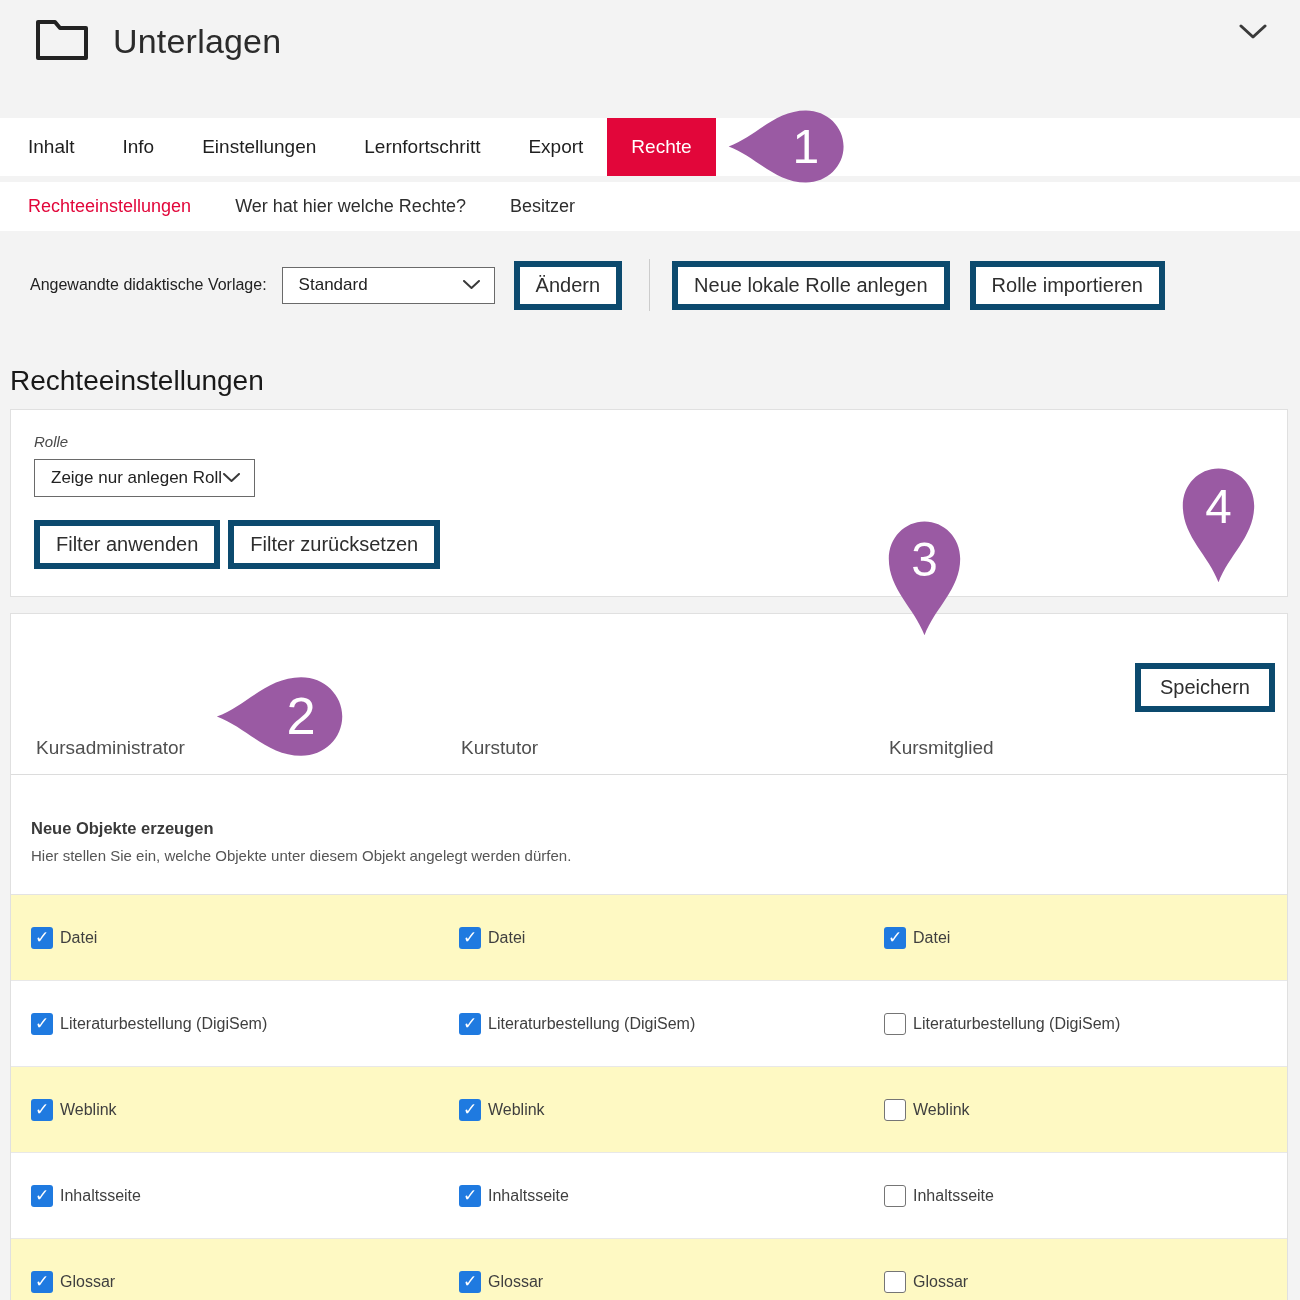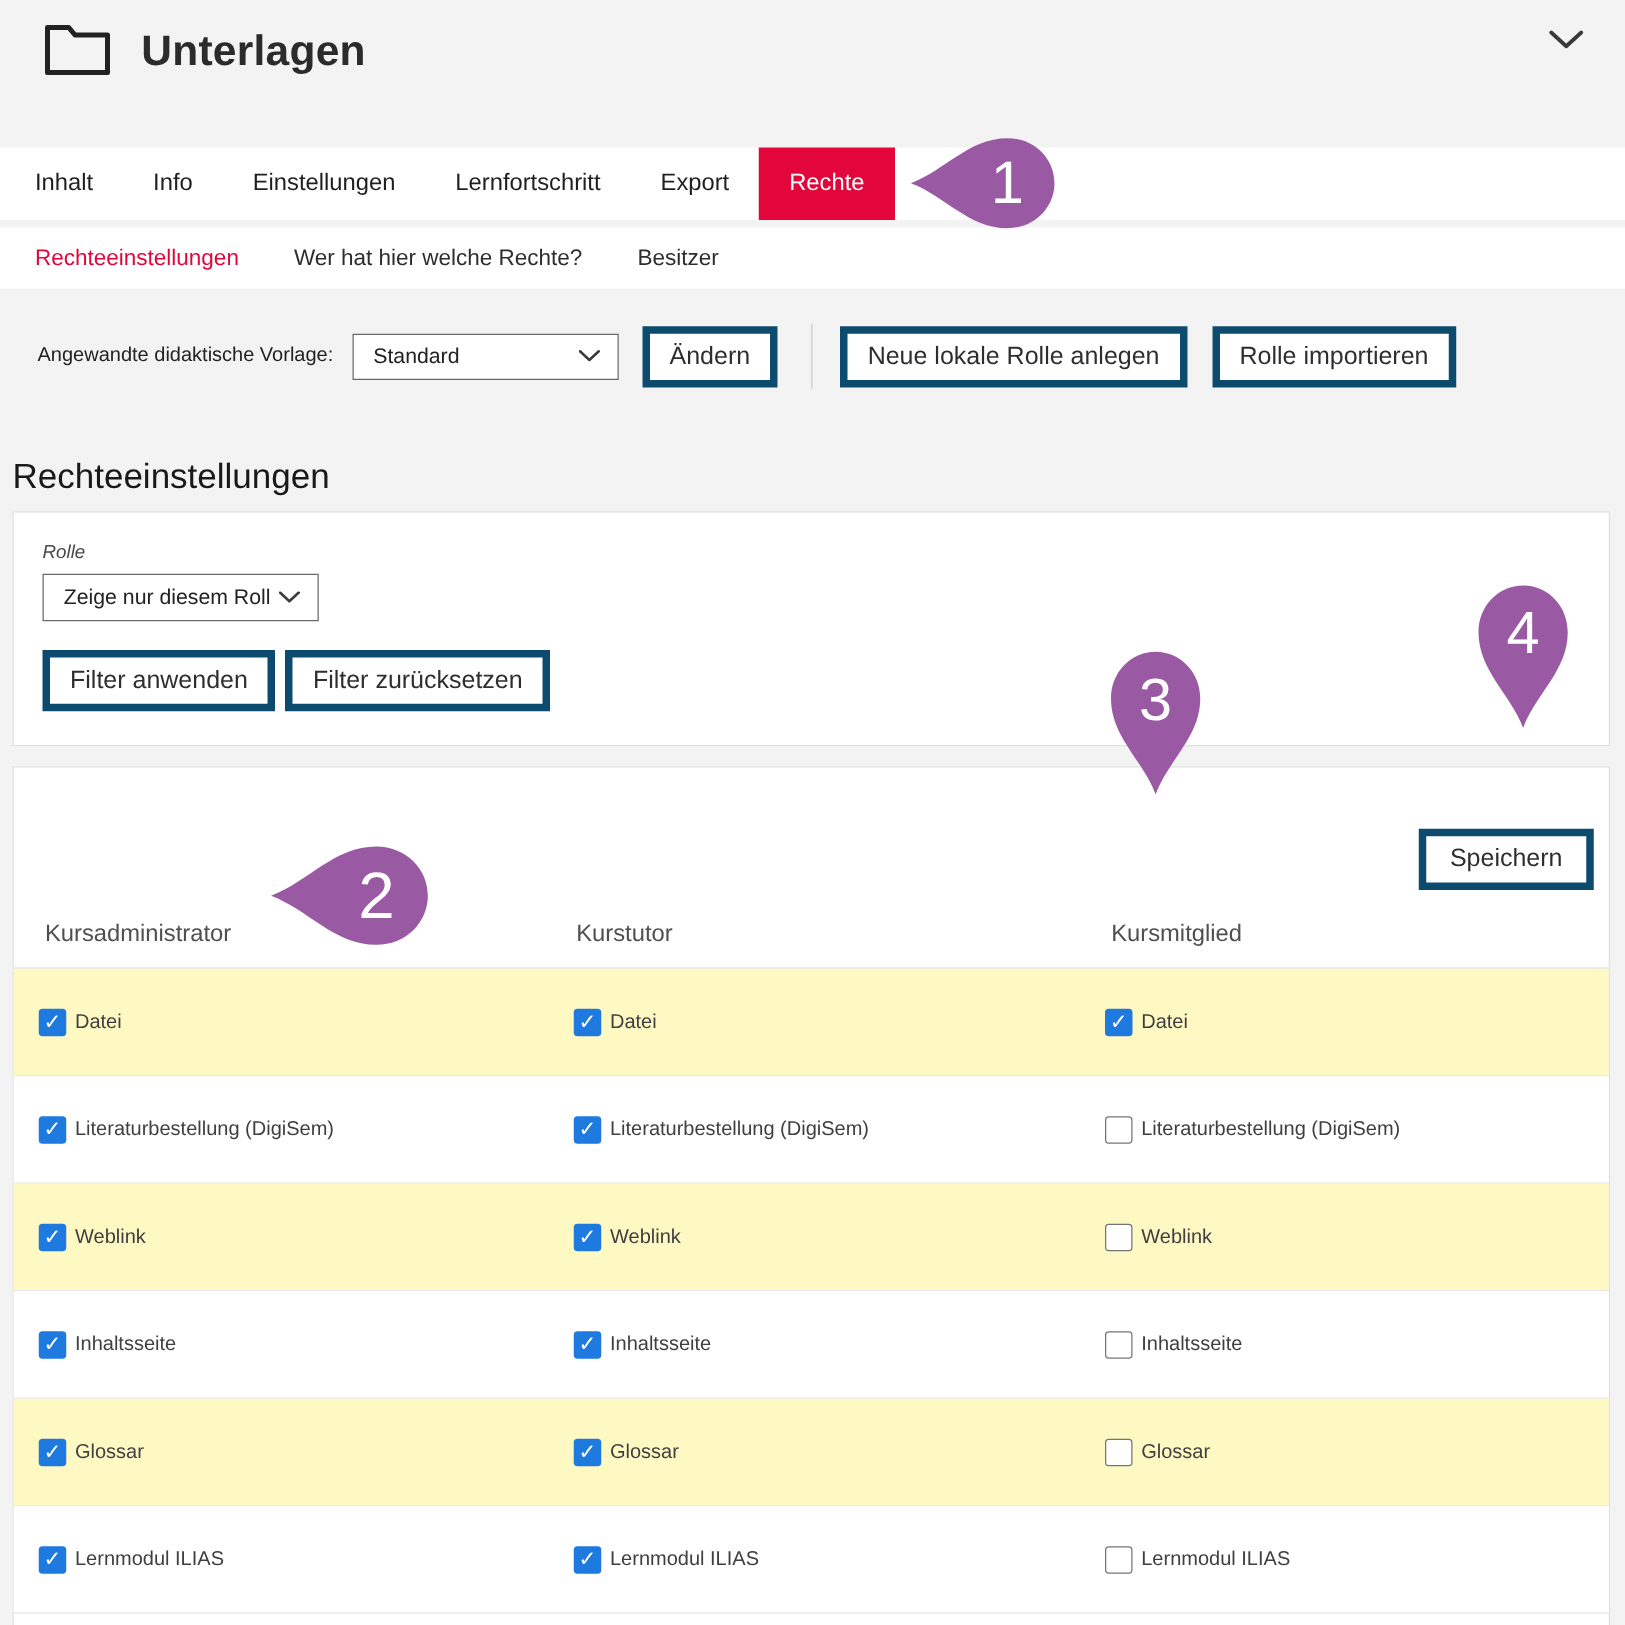--- a/index.html
+++ b/index.html
@@ -4,21 +4,21 @@
 <style>
   * { margin:0; padding:0; box-sizing:border-box; }
   html,body { width:1300px; height:1300px; }
   body {
     font-family:"Liberation Sans","DejaVu Sans",sans-serif;
     background:#f3f3f3; color:#2b2b2b; position:relative; overflow:hidden;
   }
   
   .header { padding:16px 0 0 35px; height:118px; position:relative; }
   .header-inner { display:flex; align-items:center; gap:24px; }
-  .title { font-size:34px; font-weight:bold; color:#2b2b2b; letter-spacing:0.2px; }
+  .title { font-size:34px; font-weight:normal; color:#2b2b2b; letter-spacing:0.2px; }
   .header-chevron { position:absolute; right:33px; top:24px; cursor:pointer; }
   
   .tabs { background:#fff; height:58px; display:flex; align-items:stretch; padding-left:4px; }
   .tab { display:flex; align-items:center; padding:0 24px; font-size:19px; color:#1f1f1f; cursor:pointer; }
   .tab.active { background:var(--red); color:#fff; }
   .subtabs { background:#fff; height:49px; margin-top:6px; display:flex; align-items:center; gap:44px; padding-left:28px; }
   .subtab { font-size:18px; color:#2e2e2e; cursor:pointer; }
   .subtab.active { color:var(--red); }
   
   .template-row { display:flex; align-items:center; padding:28px 0 24px 30px; }
@@ -113,21 +113,21 @@
     <button class="btn">Neue lokale Rolle anlegen</button>
     <button class="btn">Rolle importieren</button>
   </div>
 </div>
 
 <h2 class="page-h2">Rechteeinstellungen</h2>
 
 <div class="panel filter-panel">
   <div class="filter-label">Rolle</div>
   <div class="select select-role">
-    <span>Zeige nur diesem Roll</span>
+    <span>Zeige nur anlegen Roll</span>
     <span>
       <svg width="17" height="10" viewBox="0 0 17 10">
           <polyline points="1,1 8.5,8 16,1" fill="none" stroke="#3a3a3a" stroke-width="2" stroke-linecap="round" stroke-linejoin="round"></polyline>
         </svg>
     </span>
   </div>
   <div class="filter-buttons">
     <button class="btn">Filter anwenden</button>
     <button class="btn">Filter zurücksetzen</button>
   </div>
@@ -135,20 +135,24 @@
 
 <div class="panel perm-panel">
   <div class="save-row">
     <button class="btn save-btn">Speichern</button>
   </div>
   <div class="col-headers">
       <span class="col-header">Kursadministrator</span>
       <span class="col-header">Kurstutor</span>
       <span class="col-header">Kursmitglied</span>
     </div>
+  <div class="section-row">
+    <div class="section-title">Neue Objekte erzeugen</div>
+    <div class="section-desc">Hier stellen Sie ein, welche Objekte unter diesem Objekt angelegt werden dürfen.</div>
+  </div>
   <div id="perm-rows">
       <div class="perm-row alt">
         <label class="perm-cell">
           <span class="checkbox checked"></span>
           <span class="perm-label">Datei</span>
         </label>
         <label class="perm-cell">
           <span class="checkbox checked"></span>
           <span class="perm-label">Datei</span>
         </label>

